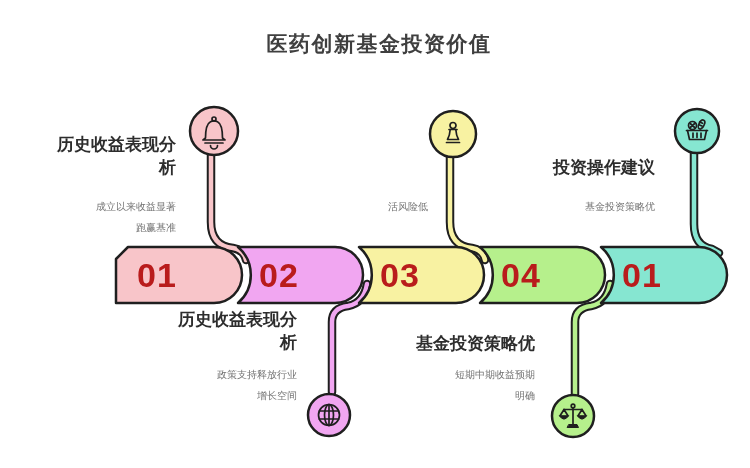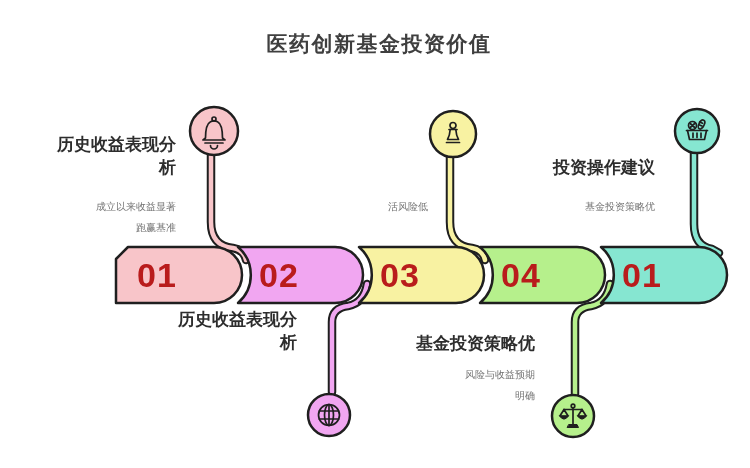--- a/index.html
+++ b/index.html
@@ -116,30 +116,34 @@
   </div>
   <div class="step-desc" style="left:44px;top:196px">
     <span>成立以来收益显著</span>
     <span>跑赢基准</span>
   </div>
 
   <div class="step-title" style="left:165px;top:308px">
     <span>历史收益表现分</span>
     <span>析</span>
   </div>
+  <div class="step-desc" style="left:165px;top:364px">
+    <span>政策支持释放行业</span>
+    <span>增长空间</span>
+  </div>
 
   <div class="step-desc" style="left:296px;top:196px">
     <span>活风险低</span>
   </div>
 
   <div class="step-title" style="left:403px;top:332px">
     <span>基金投资策略优</span>
   </div>
   <div class="step-desc" style="left:403px;top:364px">
-    <span>风险与收益预期</span>
+    <span>短期中期收益预期</span>
     <span>明确</span>
   </div>
 
   <div class="step-title" style="left:523px;top:156px">
     <span>投资操作建议</span>
   </div>
   <div class="step-desc" style="left:523px;top:196px">
     <span>基金投资策略优</span>
   </div>
 

